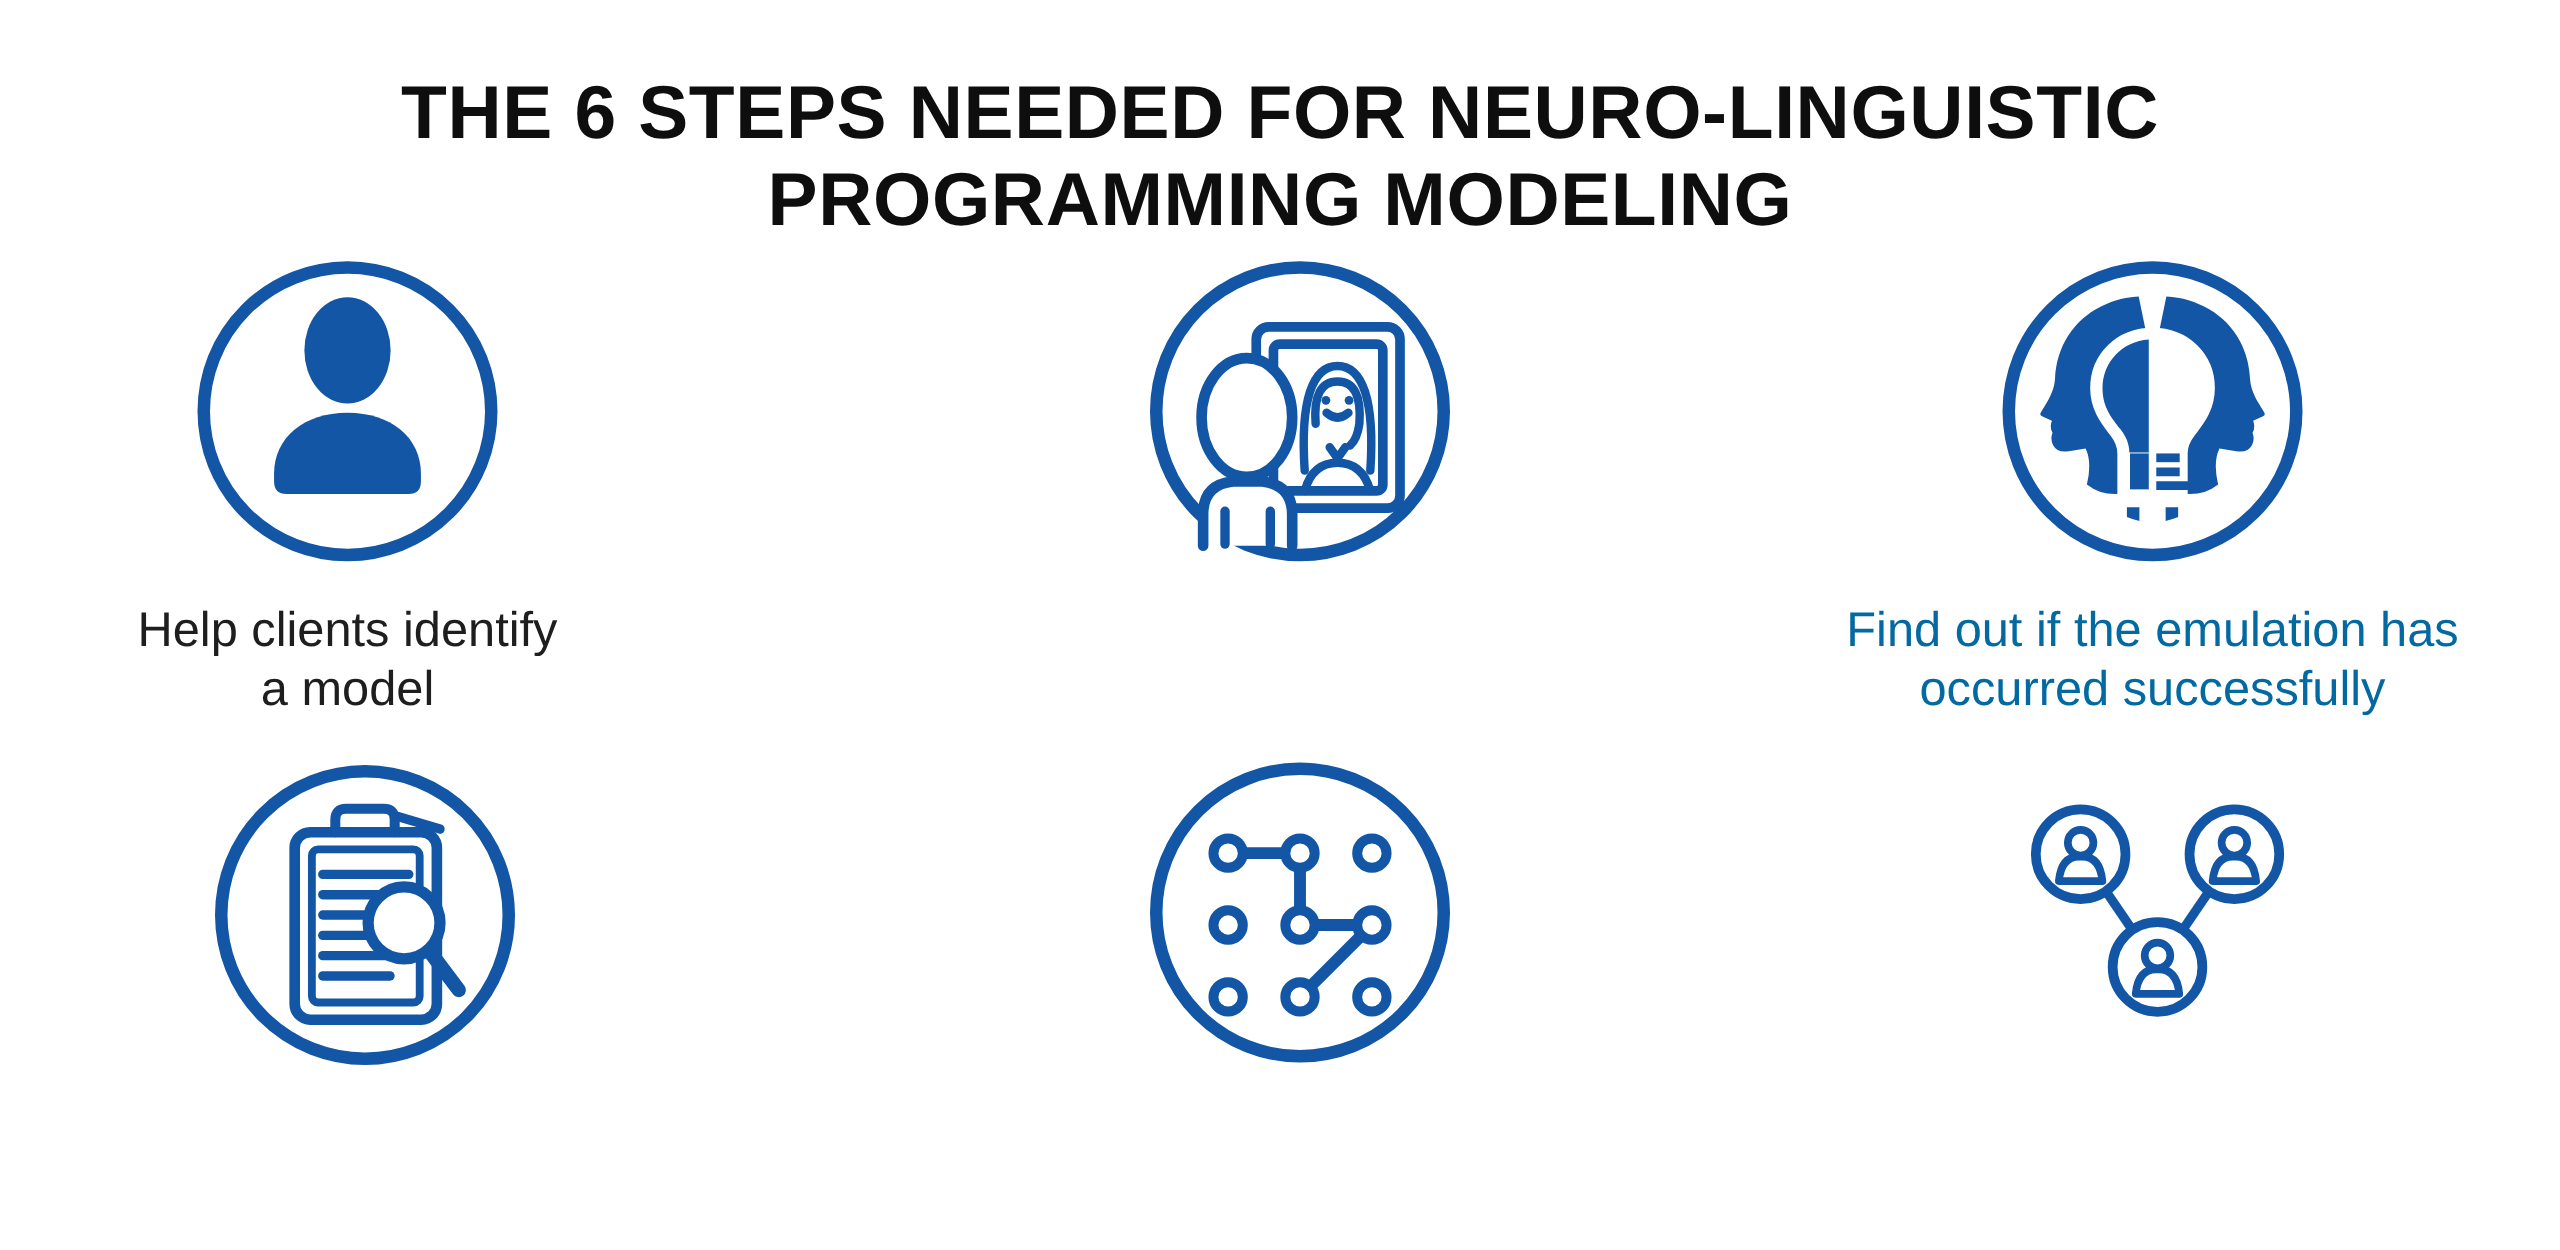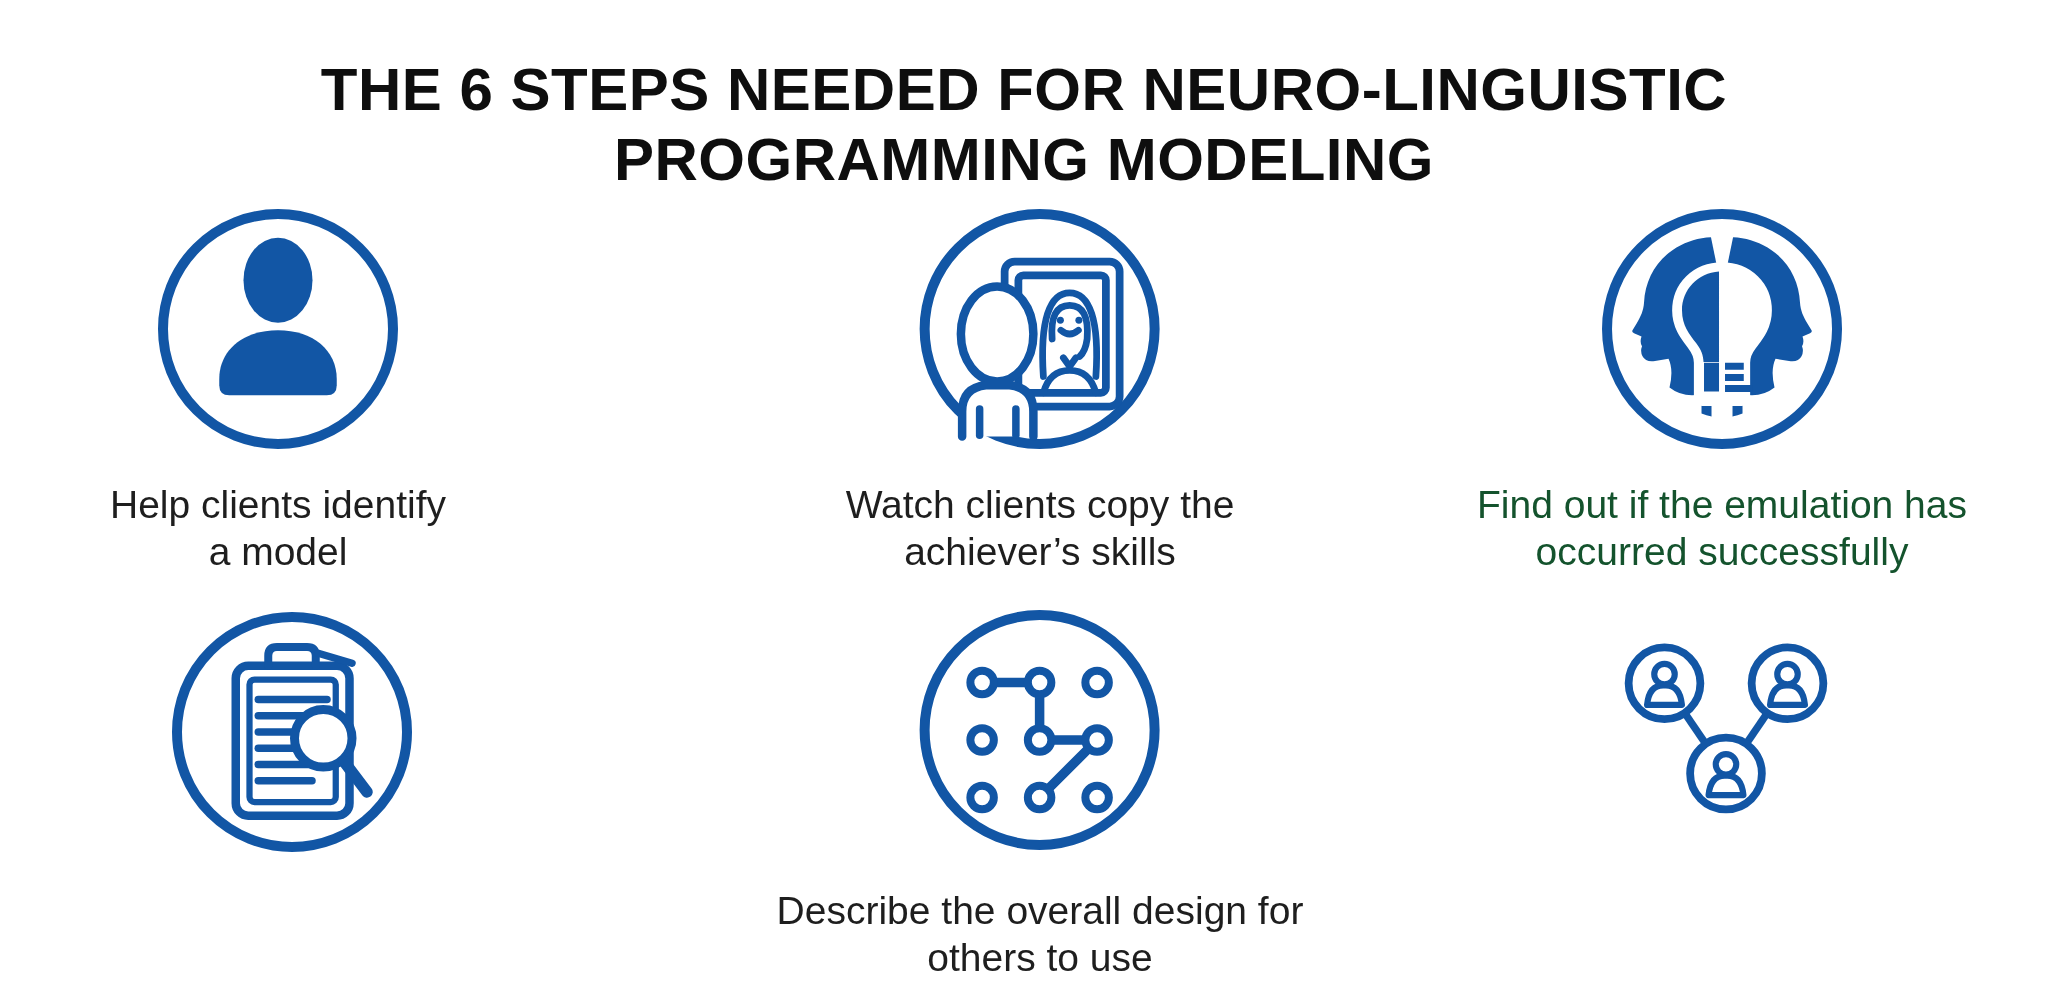--- a/index.html
+++ b/index.html
@@ -70,43 +70,41 @@
           <circle cx="65.7" cy="46.5" r="1.4"></circle>
         </g>
         <ellipse cx="33" cy="52" rx="14.5" ry="19" fill="#ffffff" stroke="currentColor" stroke-width="3.4"></ellipse>
         <path d="M19 93 L19 83 Q19 73.5 28.5 72.5 L38 72.5 Q47.5 73.5 47.5 83 L47.5 93" fill="#ffffff" stroke="currentColor" stroke-width="3.4" stroke-linecap="round"></path>
         <g stroke="currentColor" stroke-width="3" stroke-linecap="round">
           <path d="M26 82 L26 92.5"></path>
           <path d="M40.5 82 L40.5 92.5"></path>
         </g>
       </svg>
     </div>
-    <div class="caption" style="color: rgb(30, 30, 30);">Watch clients copy the
-achiever’s skills</div>
   </div>
 
   <div class="step row1" id="s3">
     <div class="iconbox">
       <svg class="ic" viewBox="0 0 100 100" width="250" height="250">
         <circle cx="50" cy="50" r="46" fill="none" stroke="currentColor" stroke-width="4"></circle>
         <path id="lh" fill="currentColor" d="M52 13.5 C45.5 12.6 39 13.6 33.5 16.5 C24.5 21 19.3 29.5 18.8 39.5 C18.6 42.6 17.5 45 15.9 47.7 L14.2 50.5 Q13.8 51.3 14.8 51.7 L17.8 53 Q17 55.2 18 56.9 Q17.2 59 18.2 60.9 Q19.5 63.4 23.2 62.8 L28.6 61.9 Q30.7 66.4 29 73.4 Q34.3 77.6 41.8 76.1 L41.8 83.8 Q46.5 85.8 52 85.4 Z"></path>
         <use href="#lh" transform="translate(100 0) scale(-1 1)"></use>
         <path d="M50 26.5 C40.2 26.5 33.3 33.6 33.3 42.6 C33.3 48.6 36.5 52.3 39.2 55.9 C41.3 58.6 42 60.8 42 63.5 L42 77.5 L58 77.5 L58 63.5 C58 60.8 58.7 58.6 60.8 55.9 C63.5 52.3 66.7 48.6 66.7 42.6 C66.7 33.6 59.8 26.5 50 26.5 Z" fill="#ffffff" stroke="#ffffff" stroke-width="6.5" stroke-linejoin="round"></path>
         <path d="M45 10.5 L55 10.5 L51.4 28 L48.6 28 Z" fill="#ffffff"></path>
         <rect x="45.8" y="77" width="8.4" height="13" fill="#ffffff"></rect>
         <path d="M48.8 27 L48.8 63.2 L42.6 63.2 C42.5 60.5 41.7 58.3 39.7 55.7 C37 52.2 34 48.7 34 42.6 C34 34.2 40.3 27.6 48.8 27 Z" fill="currentColor"></path>
         <g fill="currentColor">
           <rect x="42.8" y="63.5" width="6" height="11.5"></rect>
           <rect x="51.2" y="63.5" width="7.5" height="2.8"></rect>
           <rect x="51.2" y="68" width="7.5" height="2.8"></rect>
           <rect x="51.2" y="72.4" width="11" height="2.8"></rect>
         </g>
       </svg>
     </div>
-    <div class="caption" style="color: #14532d;">Find out if the emulation has
+    <div class="caption" style="color: #0369a1;">Find out if the emulation has
 occurred successfully</div>
   </div>
 
   <div class="step row2" id="s4">
     <div class="iconbox">
       <svg class="ic" viewBox="0 0 100 100" width="250" height="250">
         <circle cx="50" cy="50" r="46" fill="none" stroke="currentColor" stroke-width="4"></circle>
         <g fill="none" stroke="currentColor" stroke-linejoin="round" stroke-linecap="round">
           <rect x="27.5" y="23.5" width="45.5" height="60" rx="5" stroke-width="3.4"></rect>
           <rect x="33" y="29" width="34.5" height="49" rx="2" stroke-width="2.5"></rect>
@@ -143,22 +141,20 @@
             <circle cx="73" cy="31" r="4.7"></circle>
           <circle cx="27" cy="54" r="4.7"></circle>
             <circle cx="50" cy="54" r="4.7"></circle>
             <circle cx="73" cy="54" r="4.7"></circle>
           <circle cx="27" cy="77" r="4.7"></circle>
             <circle cx="50" cy="77" r="4.7"></circle>
             <circle cx="73" cy="77" r="4.7"></circle>
         </g>
       </svg>
     </div>
-    <div class="caption" style="color: rgb(30, 30, 30);">Describe the overall design for
-others to use</div>
   </div>
 
   <div class="step row2" id="s6">
     <div class="iconbox">
       <svg class="ic" viewBox="0 0 100 100" width="205" height="205">
         <g stroke="currentColor" stroke-width="3.6">
           <path d="M20 27 L50 71"></path>
           <path d="M80 27 L50 71"></path>
         </g>
         <g fill="#ffffff" stroke="currentColor" stroke-width="3.8">

